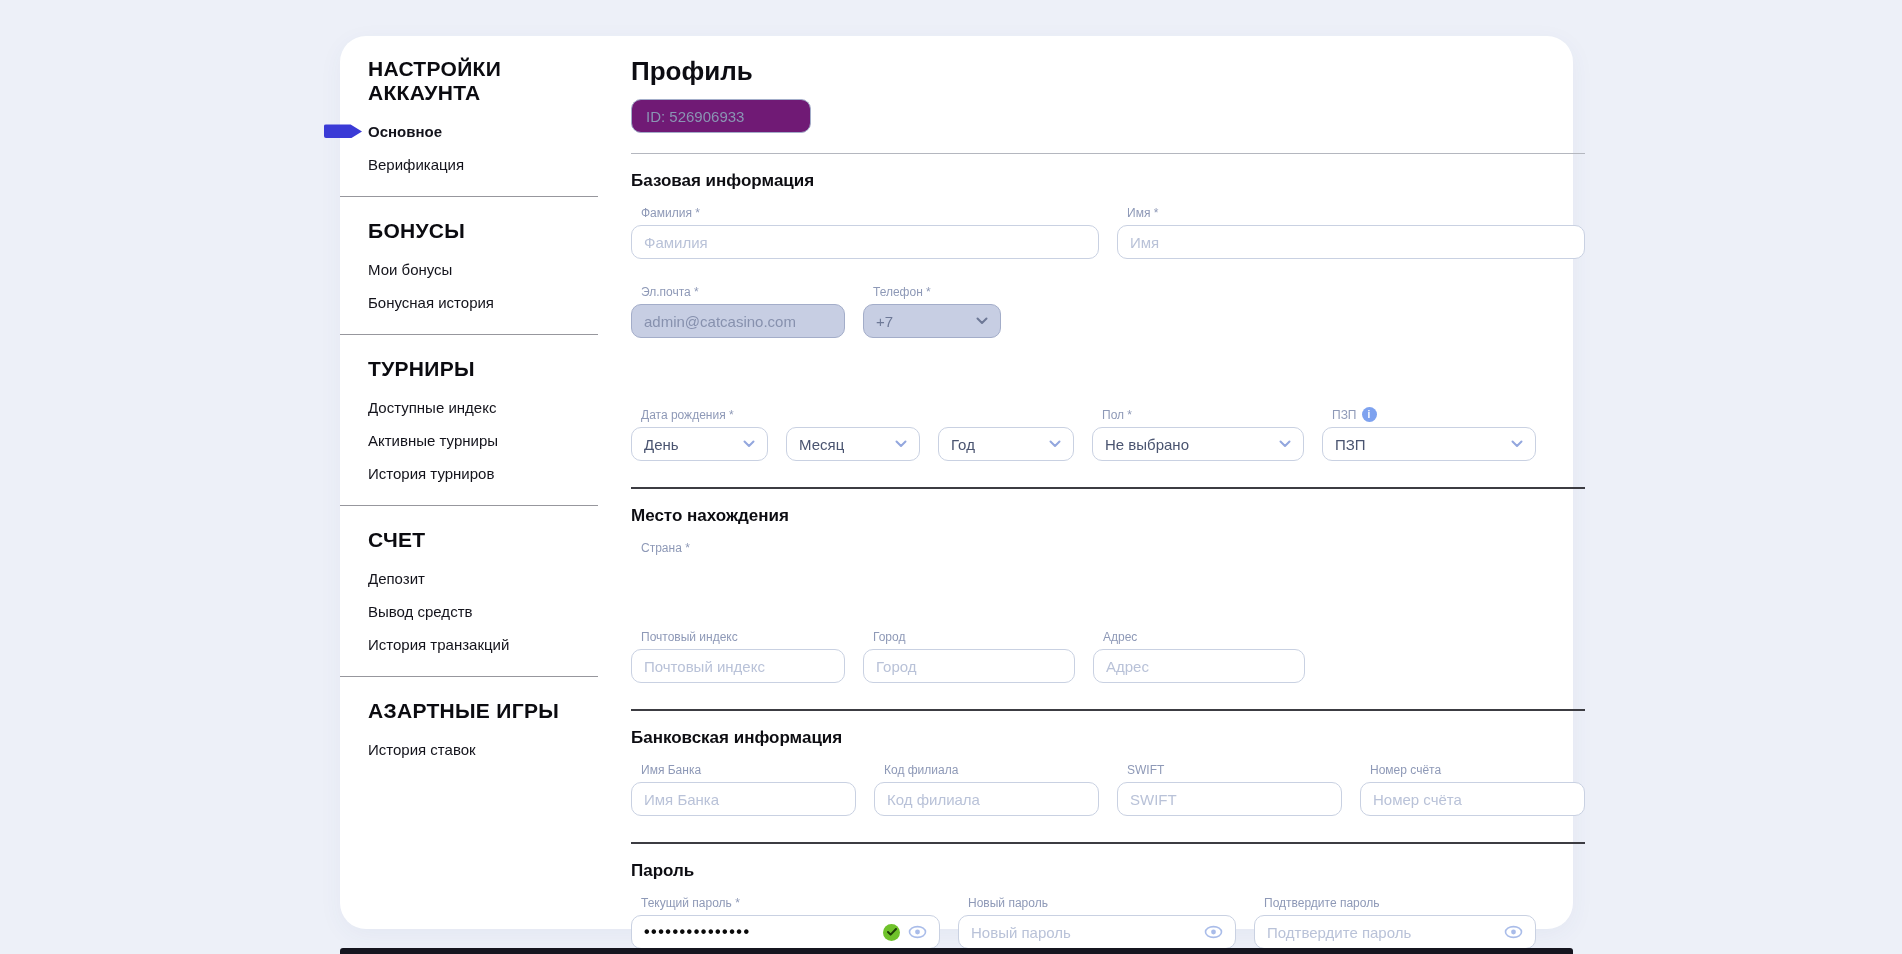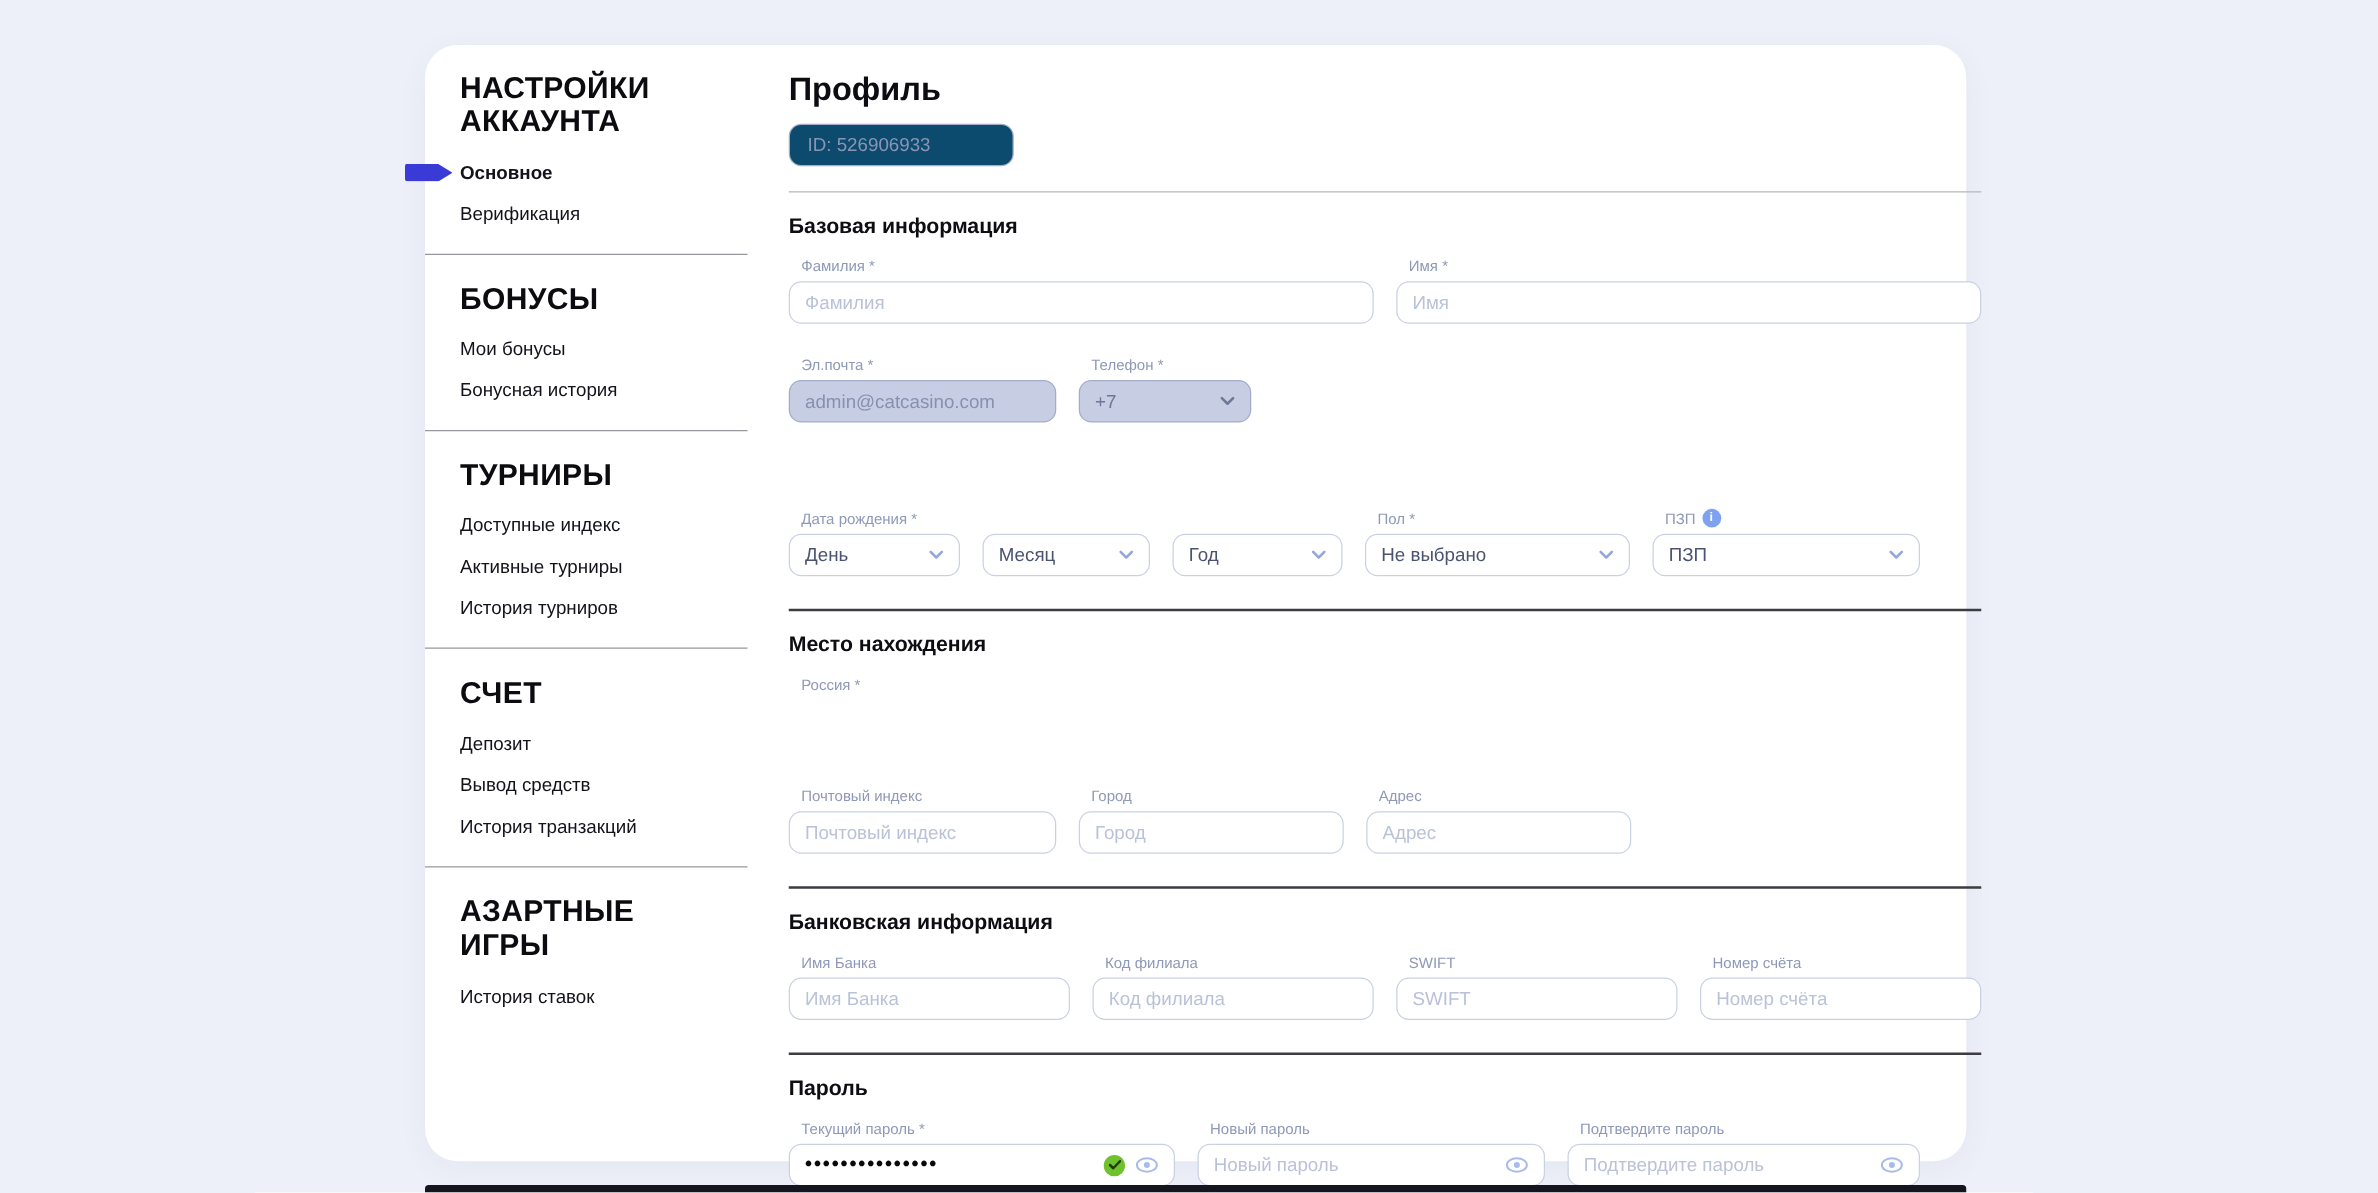--- a/index.html
+++ b/index.html
@@ -18,21 +18,21 @@
     display:flex;
   }
   .footer-edge {
     position:absolute; left:340px; top:948px; width:1233px; height:6px;
     background:#15151f; border-radius:3px 3px 0 0;
   }
 
   
   .sidebar { flex:0 0 258px; width:258px; padding-top:21px; }
   .group-title {
-    font-size:24px; font-weight:bold; line-height:1.14; letter-spacing:0.3px;
+    font-size:21px; font-weight:bold; line-height:1.14; letter-spacing:0.3px;
     color:#0b0b10; text-transform:uppercase;
     margin:22px 0 10px 28px; width:205px;
   }
   .sidebar .group:first-child .group-title { margin-top:0; }
   .side-item {
     position:relative; font-size:15px; color:#13131b;
     margin-left:28px; padding:8px 0; cursor:pointer; width:190px;
   }
   .side-item.active { font-weight:bold; }
   .active-arrow {
@@ -40,21 +40,21 @@
     width:38px; height:14px; background:#3a3ad6;
     clip-path:polygon(0 0, 70% 0, 100% 50%, 70% 100%, 0 100%);
     border-radius:2px;
   }
   .side-divider { border:none; border-top:1px solid #97979d; margin:15px 0 0 0; width:258px; }
 
   
   .main { flex:1; padding:20px 36px 0 33px; }
   .page-title { font-size:26px; font-weight:bold; color:#0c0c12; margin:0 0 12px; }
   .id-chip {
-    width:180px; height:34px; background:#0c4a6e; border:1px solid #a3adc9;
+    width:180px; height:34px; background:#701a75; border:1px solid #a3adc9;
     border-radius:10px; color:#8a95b3; font-size:15px;
     display:flex; align-items:center; padding:0 14px;
   }
   .divider-light { border:none; border-top:1px solid #b4b7bf; margin:20px 0 0; }
   .divider-dark  { border:none; border-top:2px solid #3c3c42; margin:0; }
   .section-title { font-size:17px; font-weight:bold; color:#0d0d12; margin:17px 0 15px; }
 
   .form-row { display:flex; gap:18px; margin-bottom:26px; align-items:flex-end; }
   .field { display:flex; flex-direction:column; }
   .field > label {
@@ -274,21 +274,21 @@
         </div>
       </div>
     </div>
 
     <hr class="divider-dark">
 
     <h2 class="section-title">Место нахождения</h2>
 
     <div class="form-row">
       <div class="field w214 disabled">
-        <label>Россия *</label>
+        <label>Страна *</label>
       </div>
     </div>
 
     <div class="form-row">
       <div class="field w214">
         <label>Почтовый индекс</label>
         <div class="control">
           <input placeholder="Почтовый индекс" style="">
         </div>
       </div>

